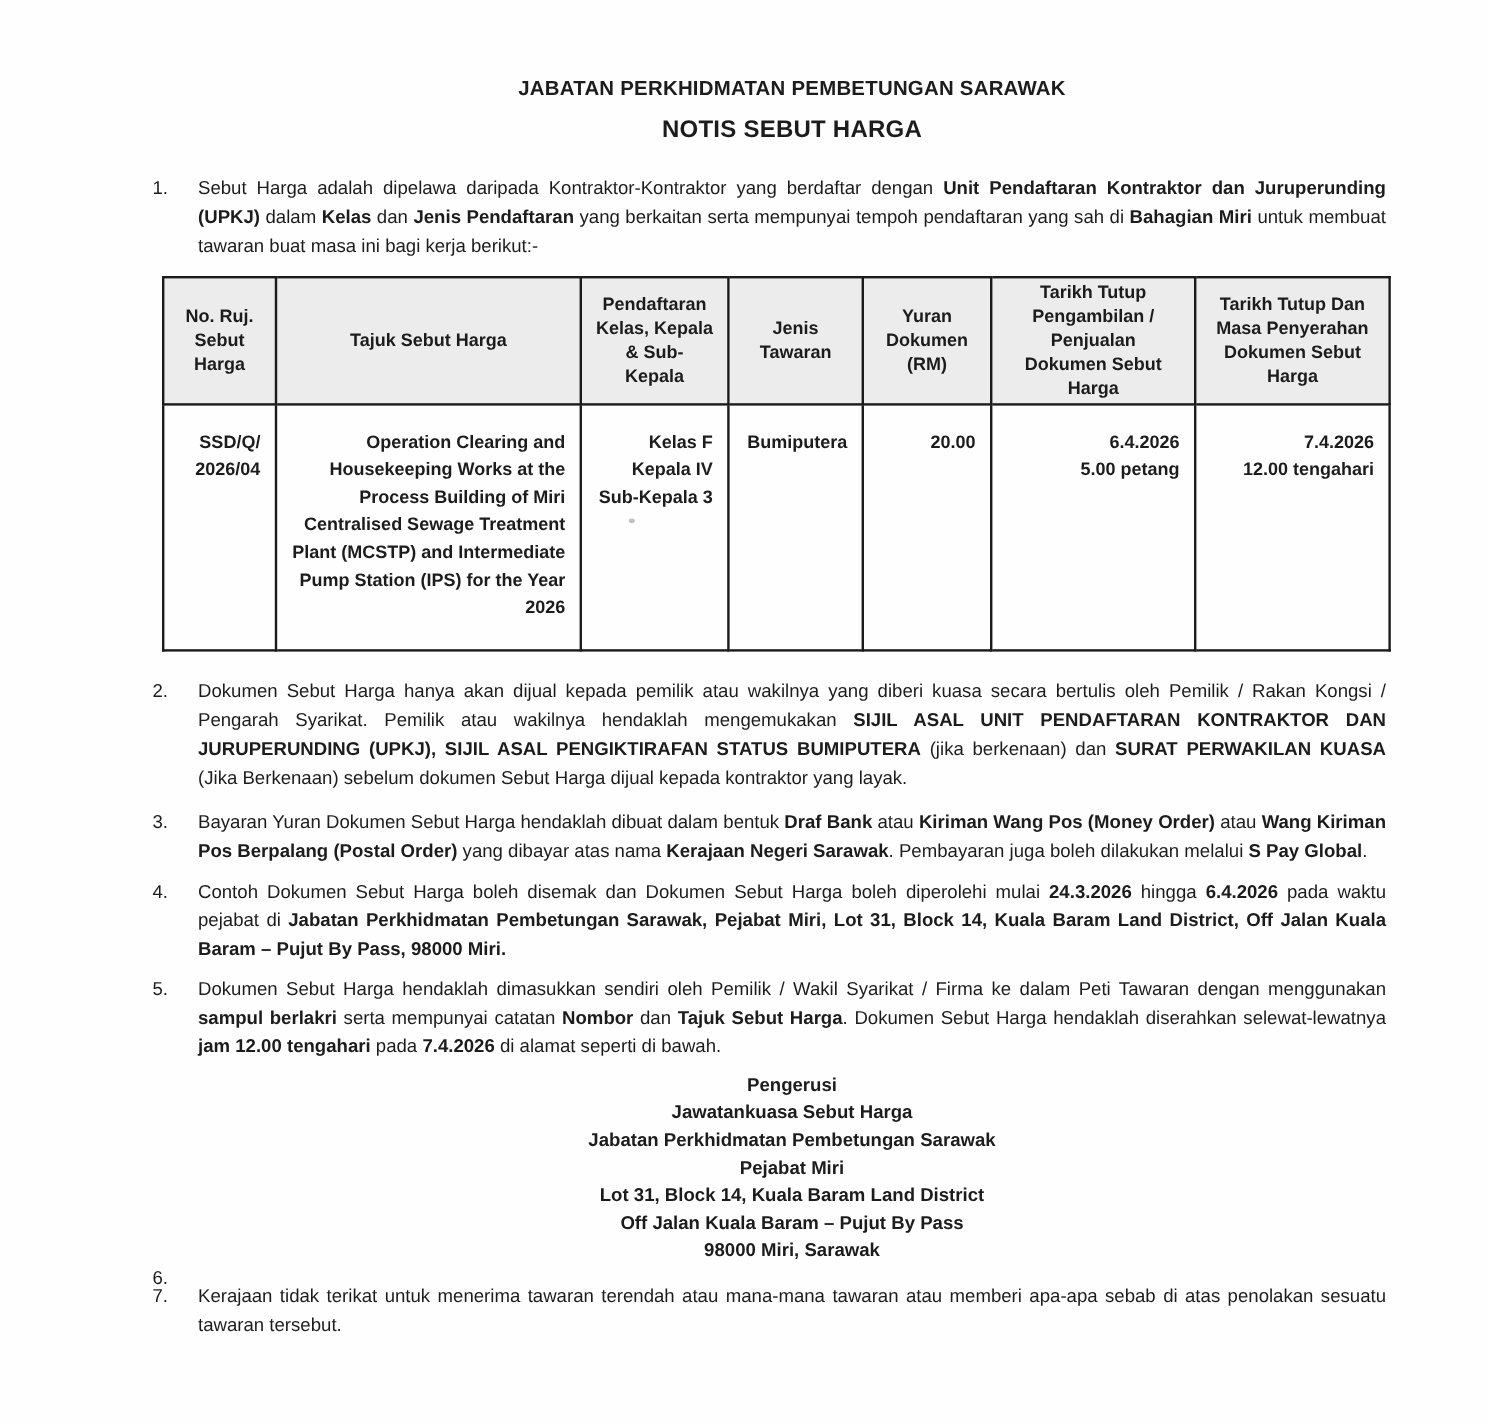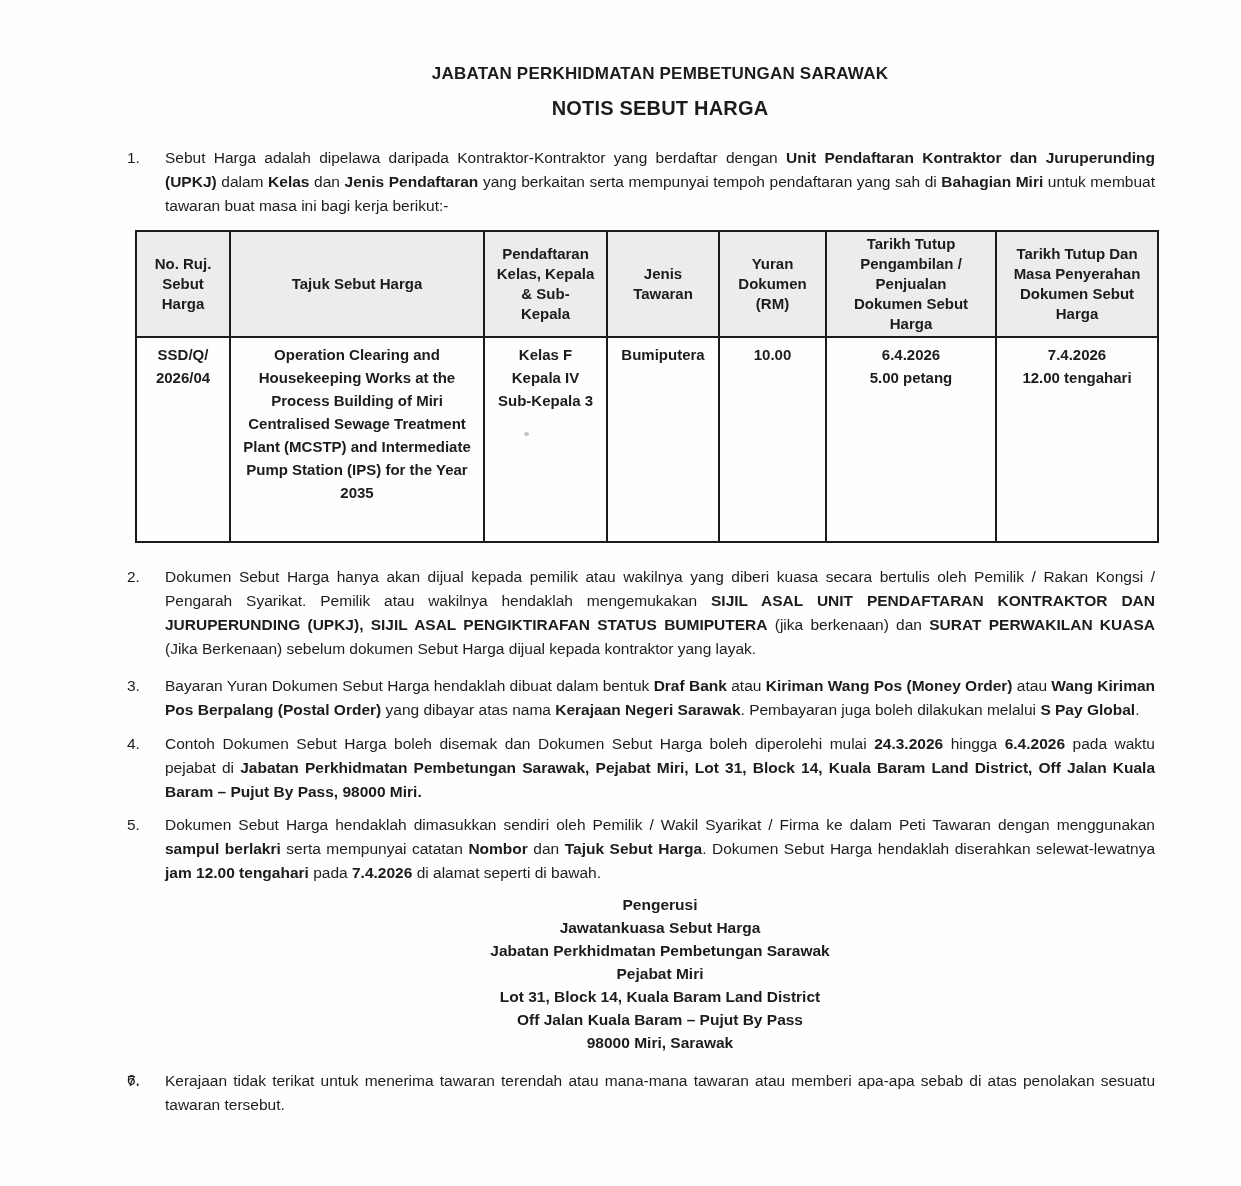--- a/index.html
+++ b/index.html
@@ -80,31 +80,32 @@
     vertical-align: middle;
     padding: 2px 4px;
     box-sizing: border-box;
   }
   table.tender-table td {
     background: #fefefe;
     font-size: 15px;
     line-height: 23px;
     vertical-align: top;
     height: 205px;
-    padding: 5px 12px 0;
+    padding: 19px 12px 0;
     box-sizing: border-box;
+    text-align: right;
   }
   .address {
     text-align: center;
     font-weight: bold;
     font-size: 15.5px;
     line-height: 23px;
     padding-left: 39px;
     margin-top: 8px;
-    margin-bottom: 14px;
+    margin-bottom: 0;
   }
   .speck {
     position: absolute;
     width: 5px;
     height: 4px;
     background: #9a9a9a;
     border-radius: 50%;
     opacity: 0.6;
   }
 </style>
@@ -138,24 +139,24 @@
         <th>Pendaftaran<br>Kelas, Kepala<br>&amp; Sub-<br>Kepala</th>
         <th>Jenis<br>Tawaran</th>
         <th>Yuran<br>Dokumen<br>(RM)</th>
         <th>Tarikh Tutup<br>Pengambilan /<br>Penjualan<br>Dokumen Sebut<br>Harga</th>
         <th>Tarikh Tutup Dan<br>Masa Penyerahan<br>Dokumen Sebut<br>Harga</th>
       </tr>
     </thead>
     <tbody>
       <tr>
         <td>SSD/Q/<br>2026/04</td>
-        <td>Operation Clearing and Housekeeping Works at the Process Building of Miri Centralised Sewage Treatment Plant (MCSTP) and Intermediate Pump Station (IPS) for the Year 2035</td>
+        <td>Operation Clearing and Housekeeping Works at the Process Building of Miri Centralised Sewage Treatment Plant (MCSTP) and Intermediate Pump Station (IPS) for the Year 2026</td>
         <td>Kelas F<br>Kepala IV<br>Sub-Kepala 3</td>
         <td>Bumiputera</td>
-        <td>10.00</td>
+        <td>20.00</td>
         <td>6.4.2026<br>5.00 petang</td>
         <td>7.4.2026<br>12.00 tengahari</td>
       </tr>
     </tbody>
   </table>
 
   <div class="clause clause-2">
     <span class="num">2.</span>
     <span><span>Dokumen Sebut Harga hanya akan dijual kepada pemilik atau wakilnya yang diberi kuasa secara bertulis oleh Pemilik / Rakan Kongsi / Pengarah Syarikat. Pemilik atau wakilnya hendaklah mengemukakan </span><span class="b">SIJIL ASAL UNIT PENDAFTARAN KONTRAKTOR DAN JURUPERUNDING (UPKJ), SIJIL ASAL PENGIKTIRAFAN STATUS BUMIPUTERA</span><span> (jika berkenaan) dan </span><span class="b">SURAT PERWAKILAN KUASA</span><span> (Jika Berkenaan) sebelum dokumen Sebut Harga dijual kepada kontraktor yang layak.</span></span>
   </div>

